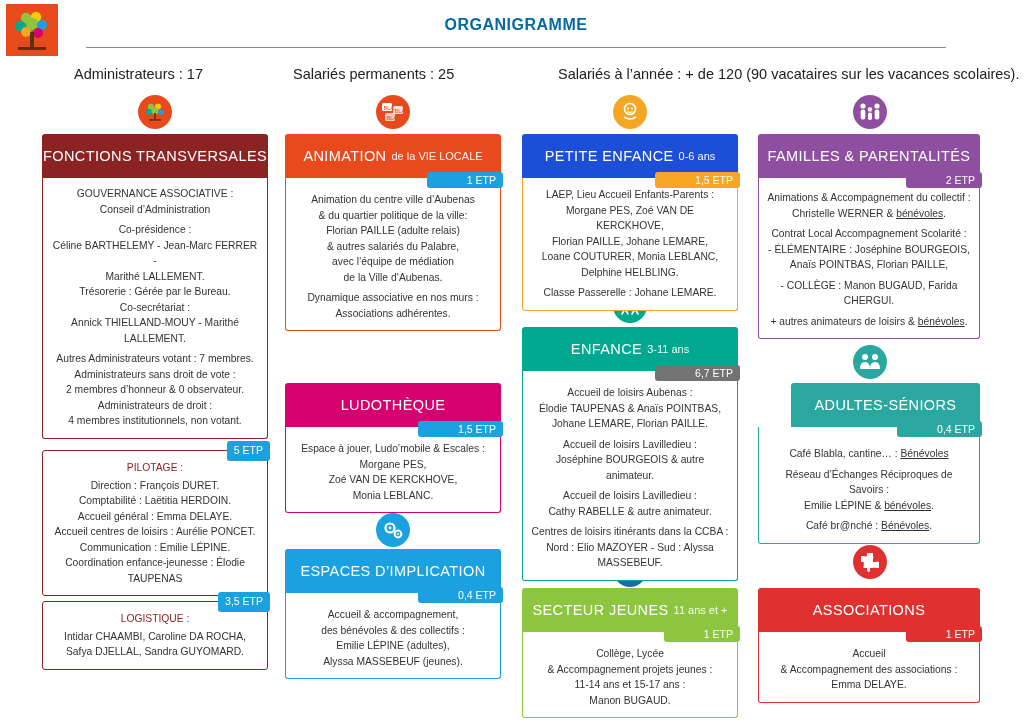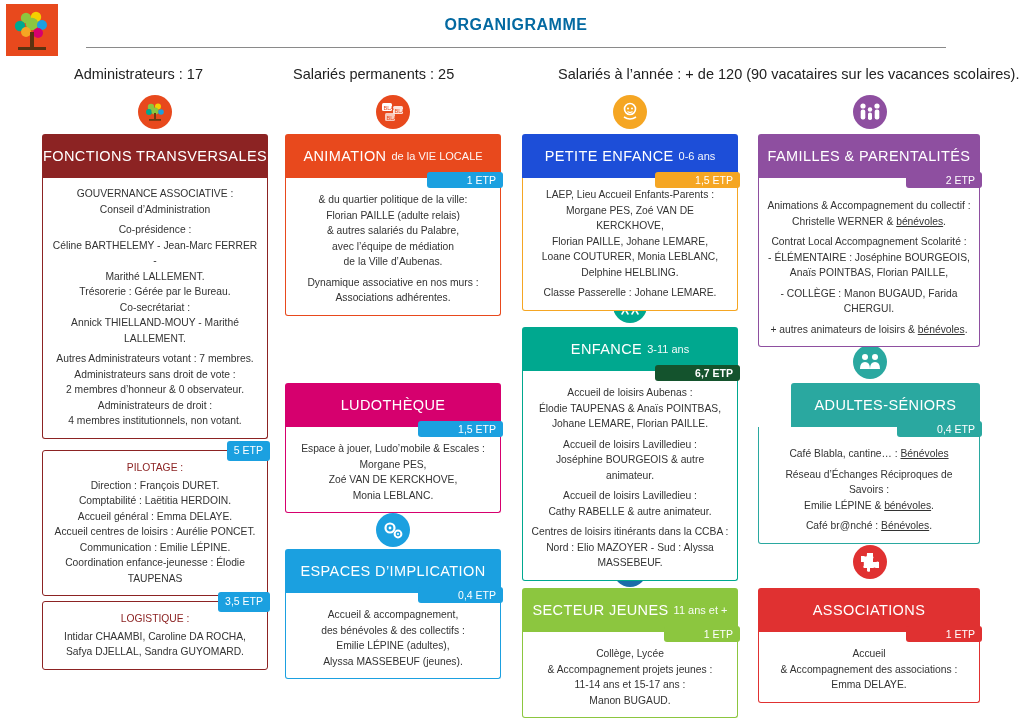--- a/index.html
+++ b/index.html
@@ -229,20 +229,21 @@
 </div>
 
 <div class="card" style="left:285px; top:134px; width:216px;">
   <div class="bar" style="background:#e8491d;">
     <span class="h1">ANIMATION</span>
     <span class="h2">de la VIE LOCALE</span>
     <span class="etp inbar" style="background:#1ba0e0;">1 ETP</span>
   </div>
   <div class="body" style="border-color:#e8491d; padding-top:14px;">
     <div>
+        <div class="ln">Animation du centre ville d’Aubenas</div>
         <div class="ln">&amp; du quartier politique de la ville:</div>
         <div class="ln">Florian PAILLE (adulte relais)</div>
         <div class="ln">&amp; autres salariés du Palabre,</div>
         <div class="ln">avec l’équipe de médiation</div>
         <div class="ln">de la Ville d’Aubenas.</div>
         <div class="sp"></div>
         <div class="ln">Dynamique associative en nos murs :</div>
         <div class="ln">Associations adhérentes.</div>
       </div>
   </div>
@@ -294,21 +295,21 @@
         <div class="sp"></div>
         <div class="ln">Classe Passerelle : Johane LEMARE.</div>
       </div>
   </div>
 </div>
 
 <div class="card" style="left:522px; top:327px; width:216px;">
   <div class="bar" style="background:#00a88f;">
     <span class="h1">ENFANCE</span>
     <span class="h2">3-11 ans</span>
-    <span class="etp inbar" style="background:#14532d;font-weight:bold;">6,7 ETP</span>
+    <span class="etp inbar" style="background:#737373;">6,7 ETP</span>
   </div>
   <div class="body" style="border-color:#00a88f; padding-top:14px;">
     <div>
         <div class="ln">Accueil de loisirs Aubenas :</div>
         <div class="ln">Élodie TAUPENAS &amp; Anaïs POINTBAS,</div>
         <div class="ln">Johane LEMARE, Florian PAILLE.</div>
         <div class="sp"></div>
         <div class="ln">Accueil de loisirs Lavilledieu :</div>
         <div class="ln">Joséphine BOURGEOIS &amp; autre animateur.</div>
         <div class="sp"></div>
@@ -335,21 +336,21 @@
         <div class="ln">Manon BUGAUD.</div>
       </div>
   </div>
 </div>
 
 <div class="card" style="left:758px; top:134px; width:222px;">
   <div class="bar" style="background:#8e4fa0;">
     <span class="h1">FAMILLES &amp; PARENTALITÉS</span>
     <span class="etp inbar" style="background:#8e4fa0;">2 ETP</span>
   </div>
-  <div class="body" style="border-color:#8e4fa0; padding-top:20px;">
+  <div class="body" style="border-color:#8e4fa0; padding-top:12px;">
     <div>
         <div class="ln">Animations &amp; Accompagnement du collectif :</div>
         <div class="ln">Christelle WERNER &amp; <u>bénévoles</u>.</div>
         <div class="sp"></div>
         <div class="ln">Contrat Local Accompagnement Scolarité :</div>
         <div class="ln">- ÉLÉMENTAIRE : Joséphine BOURGEOIS,</div>
         <div class="ln">Anaïs POINTBAS, Florian PAILLE,</div>
         <div class="sp"></div>
         <div class="ln">- COLLÈGE : Manon BUGAUD, Farida CHERGUI.</div>
         <div class="sp"></div>

